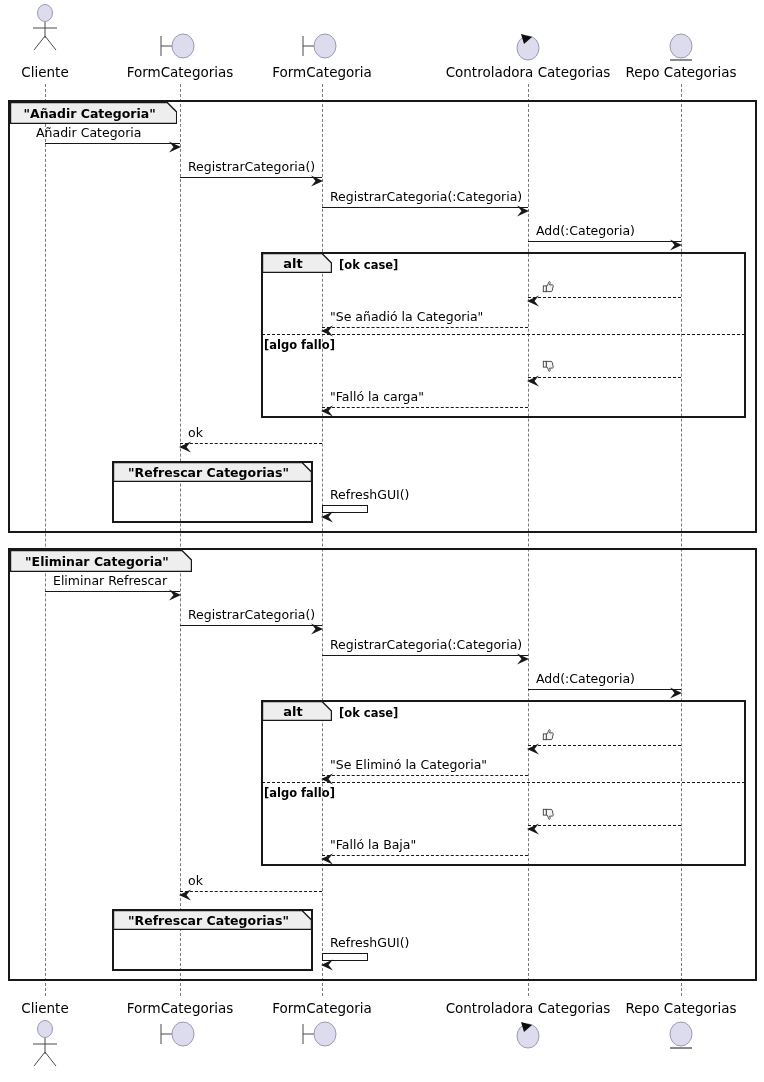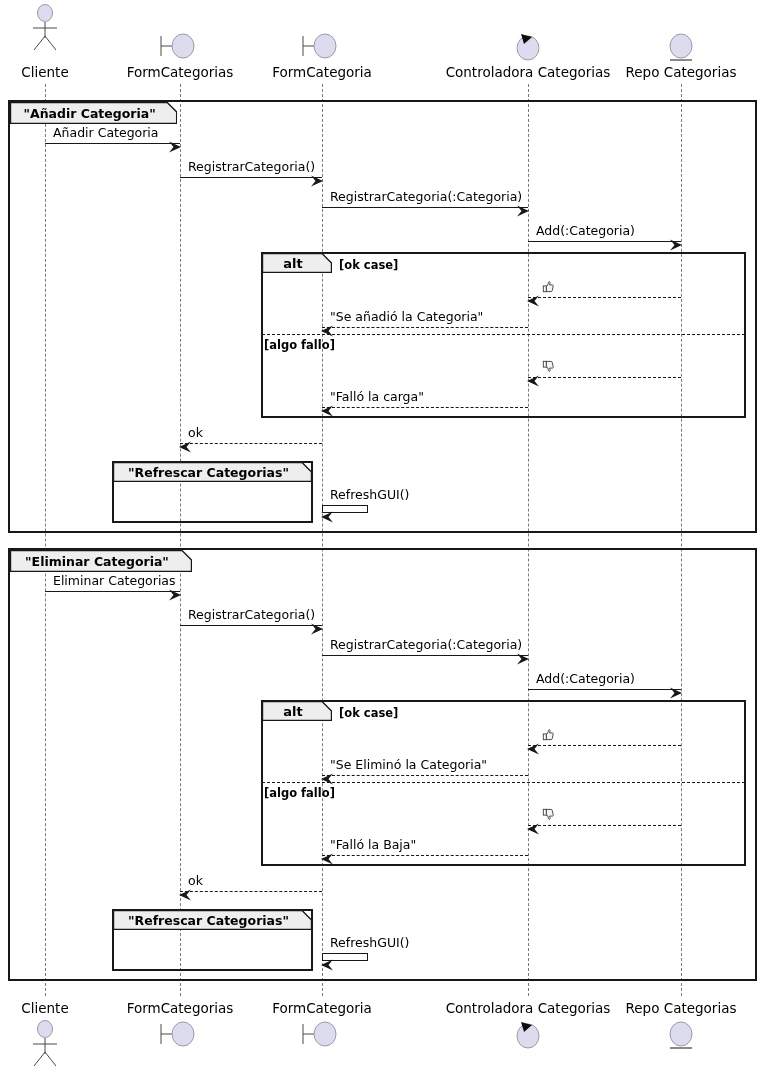--- a/index.html
+++ b/index.html
@@ -167,21 +167,21 @@
         <line x1="5" y1="28" x2="27" y2="28" stroke="#4a4a4a" stroke-width="1.3"></line>
       </svg></div>
     <div class="frame" style="left: 8px; top: 100px; width: 749px; height: 433px;"></div>
     <div class="abs" style="left: 10px; top: 102px; width: 167.2px; height: 22px;"><svg width="167.20000000000002" height="22" viewBox="0 0 167.20000000000002 22">
         <path d="M0.5 0.5 H157.20000000000002 L166.70000000000002 10 V21.5 H0.5 Z" fill="#eeeeee" stroke="#181818" stroke-width="1.4"></path>
       </svg><div class="abs" style="left: 0px; top: 0px; width: 167.2px; height: 22px; display: flex; align-items: center; justify-content: center; padding-right: 8px; box-sizing: border-box; font-weight: bold; font-size: 12.5px; white-space: nowrap;">"Añadir Categoria"</div></div>
     <div class="arrow-line" style="left: 45px; top: 143px; width: 135px;"></div>
     <div class="arrowhead" style="left: 169px; top: 138px;"><svg width="12" height="12" viewBox="0 0 12 12">
         <polygon points="0,0.5 12,6 0,11.5 4.5,6" fill="#181818"></polygon>
       </svg></div>
-    <div class="msg-label" style="left: 53px; top: 126px;">Añadir Categoria</div>
+    <div class="msg-label" style="left: 36px; top: 126px;">Añadir Categoria</div>
     <div class="arrow-line" style="left: 180px; top: 177px; width: 142px;"></div>
     <div class="arrowhead" style="left: 311px; top: 172px;"><svg width="12" height="12" viewBox="0 0 12 12">
         <polygon points="0,0.5 12,6 0,11.5 4.5,6" fill="#181818"></polygon>
       </svg></div>
     <div class="msg-label" style="left: 188px; top: 160px;">RegistrarCategoria()</div>
     <div class="arrow-line" style="left: 322px; top: 207px; width: 206px;"></div>
     <div class="arrowhead" style="left: 517px; top: 202px;"><svg width="12" height="12" viewBox="0 0 12 12">
         <polygon points="0,0.5 12,6 0,11.5 4.5,6" fill="#181818"></polygon>
       </svg></div>
     <div class="msg-label" style="left: 330px; top: 190px;">RegistrarCategoria(:Categoria)</div>
@@ -242,21 +242,21 @@
       </svg></div>
     <div class="msg-label" style="left: 330px; top: 488px;">RefreshGUI()</div>
     <div class="frame" style="left: 8px; top: 548px; width: 749px; height: 433px;"></div>
     <div class="abs" style="left: 10px; top: 550px; width: 182px; height: 22px;"><svg width="182" height="22" viewBox="0 0 182 22">
         <path d="M0.5 0.5 H172 L181.5 10 V21.5 H0.5 Z" fill="#eeeeee" stroke="#181818" stroke-width="1.4"></path>
       </svg><div class="abs" style="left: 0px; top: 0px; width: 182px; height: 22px; display: flex; align-items: center; justify-content: center; padding-right: 8px; box-sizing: border-box; font-weight: bold; font-size: 12.5px; white-space: nowrap;">"Eliminar Categoria"</div></div>
     <div class="arrow-line" style="left: 45px; top: 591px; width: 135px;"></div>
     <div class="arrowhead" style="left: 169px; top: 586px;"><svg width="12" height="12" viewBox="0 0 12 12">
         <polygon points="0,0.5 12,6 0,11.5 4.5,6" fill="#181818"></polygon>
       </svg></div>
-    <div class="msg-label" style="left: 53px; top: 574px;">Eliminar Categorias</div>
+    <div class="msg-label" style="left: 53px; top: 574px;">Eliminar Refrescar</div>
     <div class="arrow-line" style="left: 180px; top: 625px; width: 142px;"></div>
     <div class="arrowhead" style="left: 311px; top: 620px;"><svg width="12" height="12" viewBox="0 0 12 12">
         <polygon points="0,0.5 12,6 0,11.5 4.5,6" fill="#181818"></polygon>
       </svg></div>
     <div class="msg-label" style="left: 188px; top: 608px;">RegistrarCategoria()</div>
     <div class="arrow-line" style="left: 322px; top: 655px; width: 206px;"></div>
     <div class="arrowhead" style="left: 517px; top: 650px;"><svg width="12" height="12" viewBox="0 0 12 12">
         <polygon points="0,0.5 12,6 0,11.5 4.5,6" fill="#181818"></polygon>
       </svg></div>
     <div class="msg-label" style="left: 330px; top: 638px;">RegistrarCategoria(:Categoria)</div>

